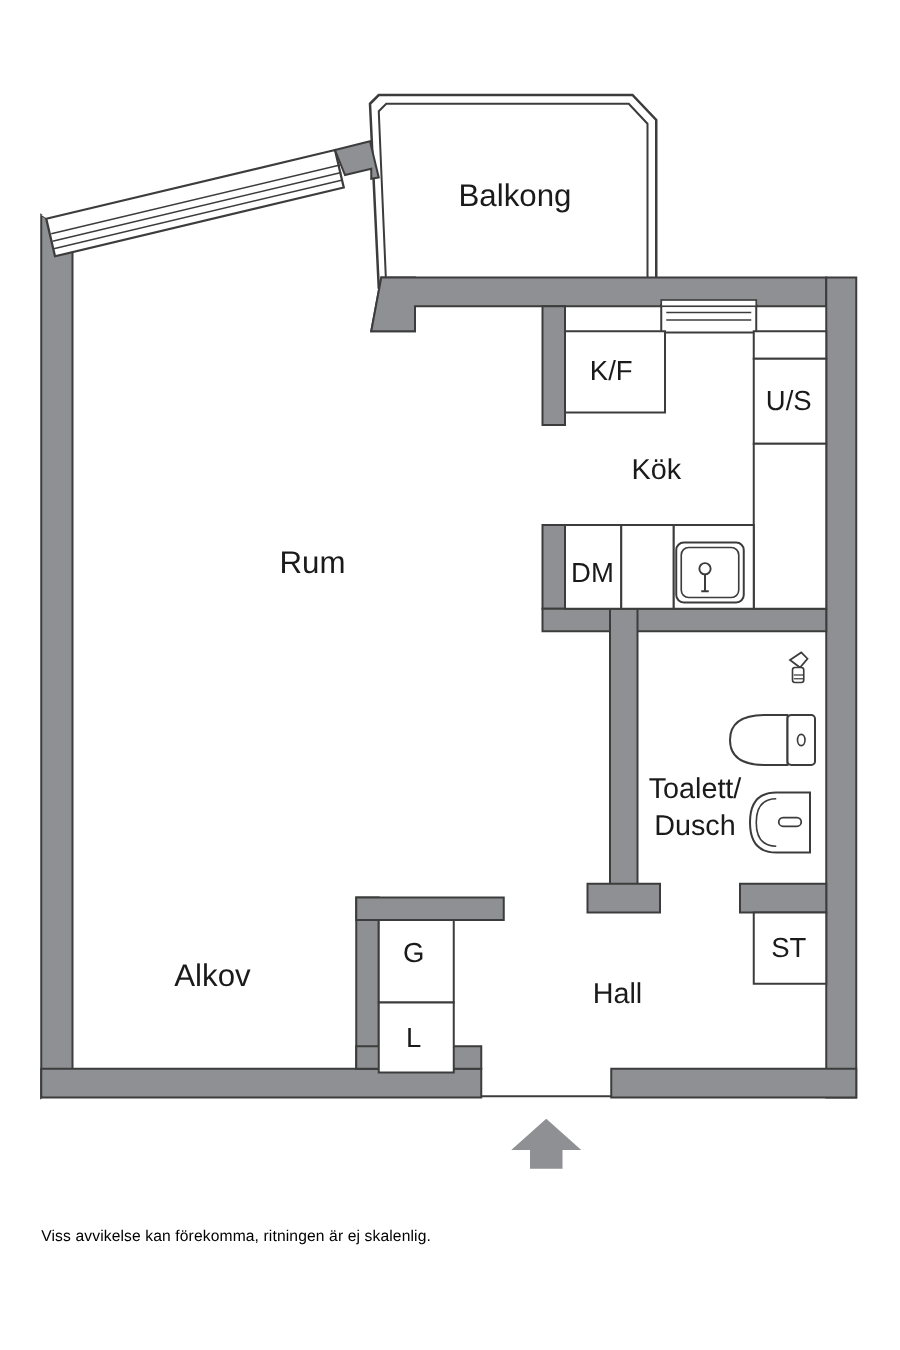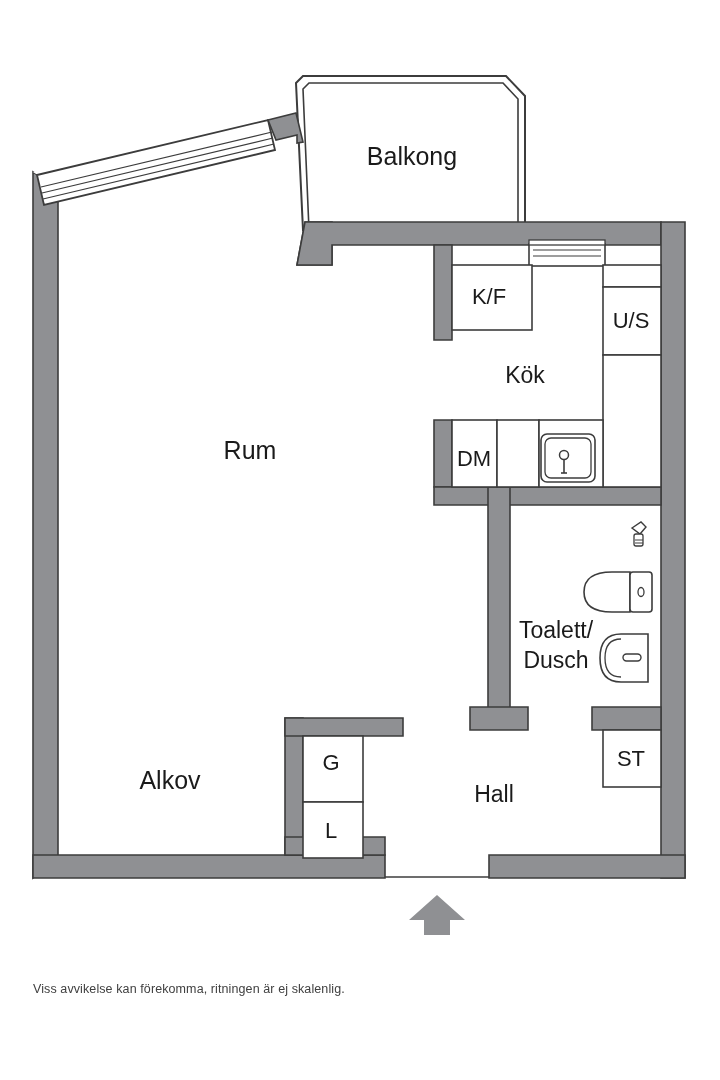--- a/index.html
+++ b/index.html
@@ -36,21 +36,21 @@
   }
   .label-lg { font-size: 25px; }
   .label-md { font-size: 23px; }
   .label-sm { font-size: 22px; }
   .footer-note {
     position: absolute;
     left: 33px;
     top: 982px;
     font-size: 12.5px;
     font-family: "Liberation Sans", sans-serif;
-    color: #404040;
+    color: #000000;
     letter-spacing: 0.1px;
     white-space: nowrap;
   }
 </style>
 </head>
 <body>
 
 <div id="floorplan-root">
 
   <svg id="plan-svg" viewBox="0 0 720 1080">

